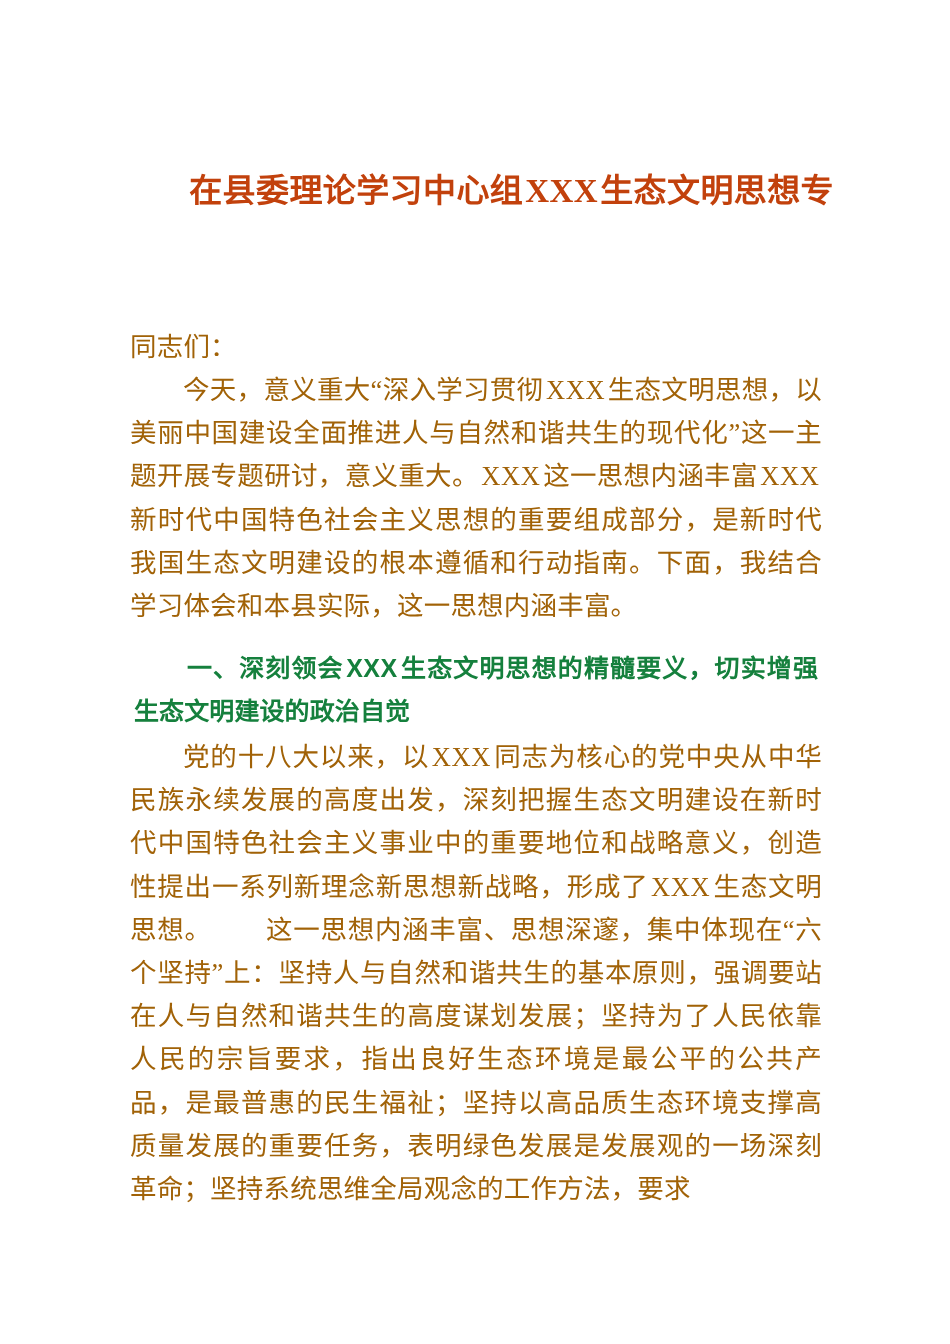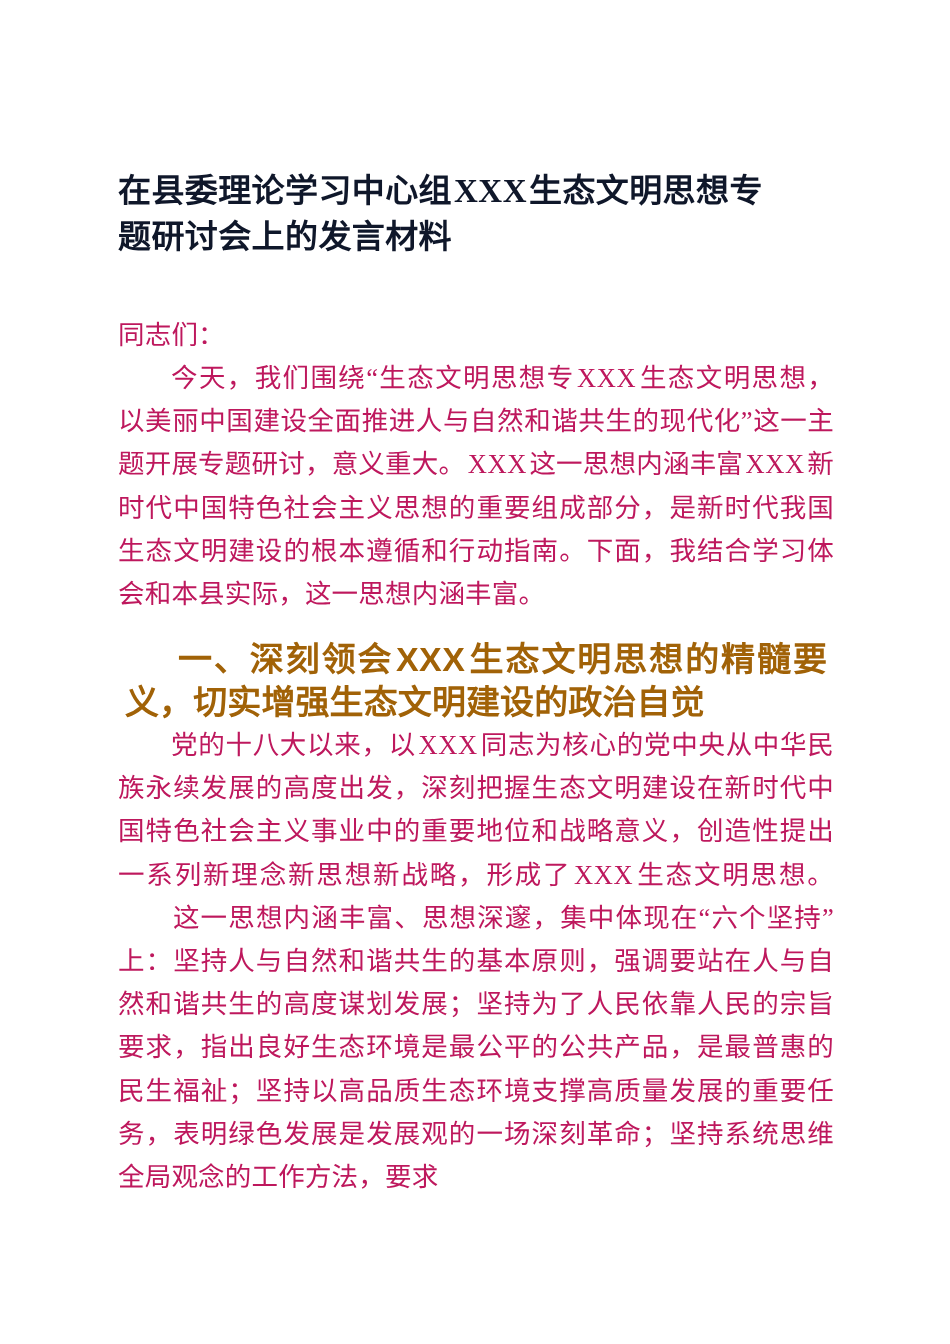--- a/index.html
+++ b/index.html
@@ -36,80 +36,80 @@
   }
 
   
   .doc-title {
     margin: 0;
     padding: 0;
     position: absolute;
     top: 168px;
     left: 0;
     width: 716px;
-    text-align: left;
+    text-align: right;
     font-family: "Liberation Serif", "DejaVu Serif", serif;
     font-weight: 700;
     font-size: 33px;
     line-height: 46px;
     letter-spacing: 0.4px;
-    color: #0f172a;
+    color: #c2410c;
   }
   .doc-title .lat {
     font-family: "Liberation Serif", "DejaVu Serif", serif;
     font-weight: 700;
     letter-spacing: 0.5px;
     padding: 0 2px;
   }
 
   
   .body-block {
     position: absolute;
     left: 0;
     width: 716px;
   }
 
   p.para {
-    margin: 0;
+    margin: 12px;
     padding: 0;
     font-family: "Liberation Serif", "DejaVu Serif", serif;
     font-weight: 400;
     font-size: 26.5px;
     line-height: 43.2px;
     text-align: justify;
     text-justify: inter-character;
     text-align-last: left;
     letter-spacing: 0.2px;
-    color: #be185d;
+    color: #a16207;
     word-break: break-all;
   }
 
   p.indent2 { text-indent: 53px; }
 
   
   .lat-body {
     font-family: "Liberation Serif", "DejaVu Serif", serif;
     font-weight: 400;
     letter-spacing: 0.6px;
     padding: 0 2.5px;
   }
 
   
   p.section-heading {
-    margin: 7px;
+    margin: 16px;
     padding: 0;
     font-family: "Liberation Sans", "DejaVu Sans", sans-serif;
     font-weight: 700;
-    font-size: 34px;
+    font-size: 25px;
     line-height: 43.2px;
     text-align: justify;
     text-justify: inter-character;
     text-align-last: left;
     letter-spacing: 0.1px;
-    color: #a16207;
+    color: #15803d;
     text-indent: 53px;
     word-break: break-all;
   }
   p.section-heading .lat-head {
     font-family: "Liberation Sans", "DejaVu Sans", sans-serif;
     font-weight: 700;
     letter-spacing: 0.4px;
     padding: 0 2.5px;
   }
 
@@ -117,29 +117,28 @@
   .wide-gap { display: inline-block; width: 54px; }
 </style>
 </head>
 <body>
 
 <div class="page">
   <div class="content">
 
     <h1 class="doc-title">
       <span>在县委理论学习中心组</span><span class="lat">XXX</span><span>生态文明思想专</span><br>
-      <span>题研讨会上的发言材料</span>
     </h1>
 
     <div class="body-block" style="top: 314px;">
       <p class="para">同志们：</p>
     </div>
 
     <div class="body-block" style="top: 357px;">
-      <p class="para indent2"><span>今天，我们围绕“生态文明思想专</span><span class="lat-body">XXX</span><span>生态文明思想，以美丽中国建设全面推进人与自然和谐共生的现代化”这一主题开展专题研讨，意义重大。</span><span class="lat-body">XXX</span><span>这一思想内涵丰富</span><span class="lat-body">XXX</span><span>新时代中国特色社会主义思想的重要组成部分，是新时代我国生态文明建设的根本遵循和行动指南。下面，我结合学习体会和本县实际，这一思想内涵丰富。</span></p>
+      <p class="para indent2"><span>今天，意义重大“深入学习贯彻</span><span class="lat-body">XXX</span><span>生态文明思想，以美丽中国建设全面推进人与自然和谐共生的现代化”这一主题开展专题研讨，意义重大。</span><span class="lat-body">XXX</span><span>这一思想内涵丰富</span><span class="lat-body">XXX</span><span>新时代中国特色社会主义思想的重要组成部分，是新时代我国生态文明建设的根本遵循和行动指南。下面，我结合学习体会和本县实际，这一思想内涵丰富。</span></p>
     </div>
 
     <div class="body-block" style="top: 631px;">
       <p class="section-heading"><span>一、深刻领会</span><span class="lat-head">XXX</span><span>生态文明思想的精髓要义，切实增强生态文明建设的政治自觉</span></p>
     </div>
 
     <div class="body-block" style="top: 724px;">
       <p class="para indent2"><span>党的十八大以来，以</span><span class="lat-body">XXX</span><span>同志为核心的党中央从中华民族永续发展的高度出发，深刻把握生态文明建设在新时代中国特色社会主义事业中的重要地位和战略意义，创造性提出一系列新理念新思想新战略，形成了</span><span class="lat-body">XXX</span><span>生态文明思想。</span><span class="wide-gap"></span><span>这一思想内涵丰富、思想深邃，集中体现在“六个坚持”上：坚持人与自然和谐共生的基本原则，强调要站在人与自然和谐共生的高度谋划发展；坚持为了人民依靠人民的宗旨要求，指出良好生态环境是最公平的公共产品，是最普惠的民生福祉；坚持以高品质生态环境支撑高质量发展的重要任务，表明绿色发展是发展观的一场深刻革命；坚持系统思维全局观念的工作方法，要求</span></p>
     </div>
 

